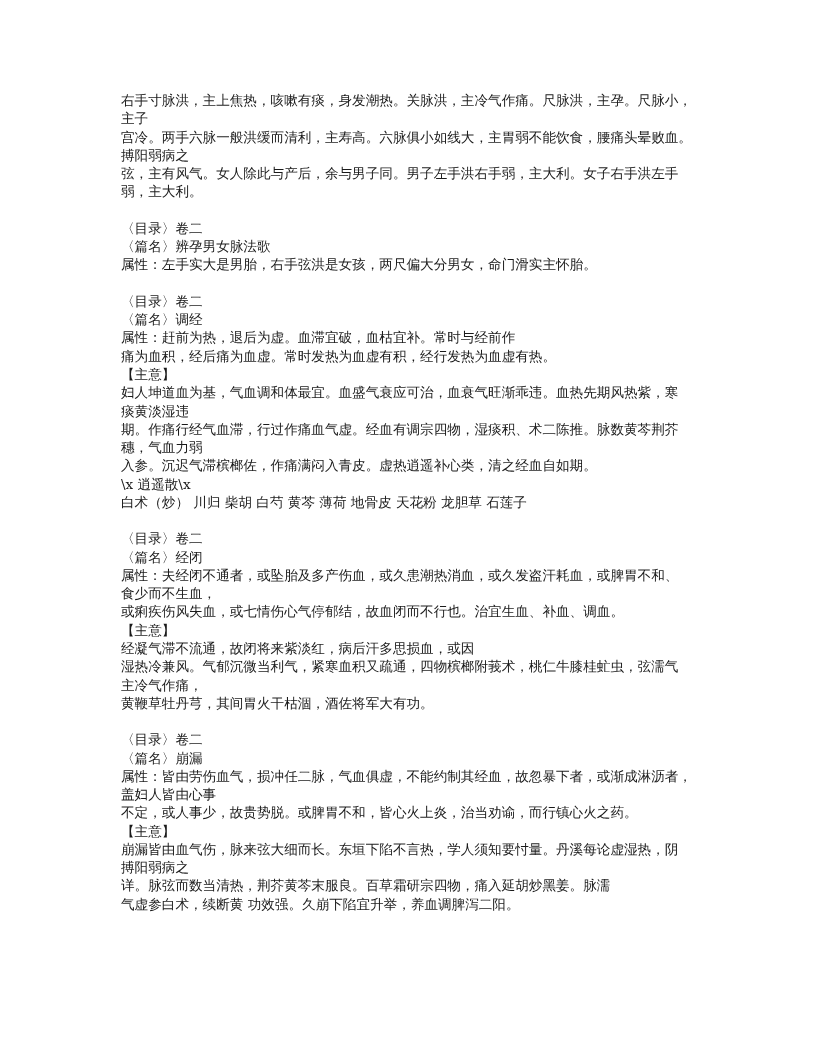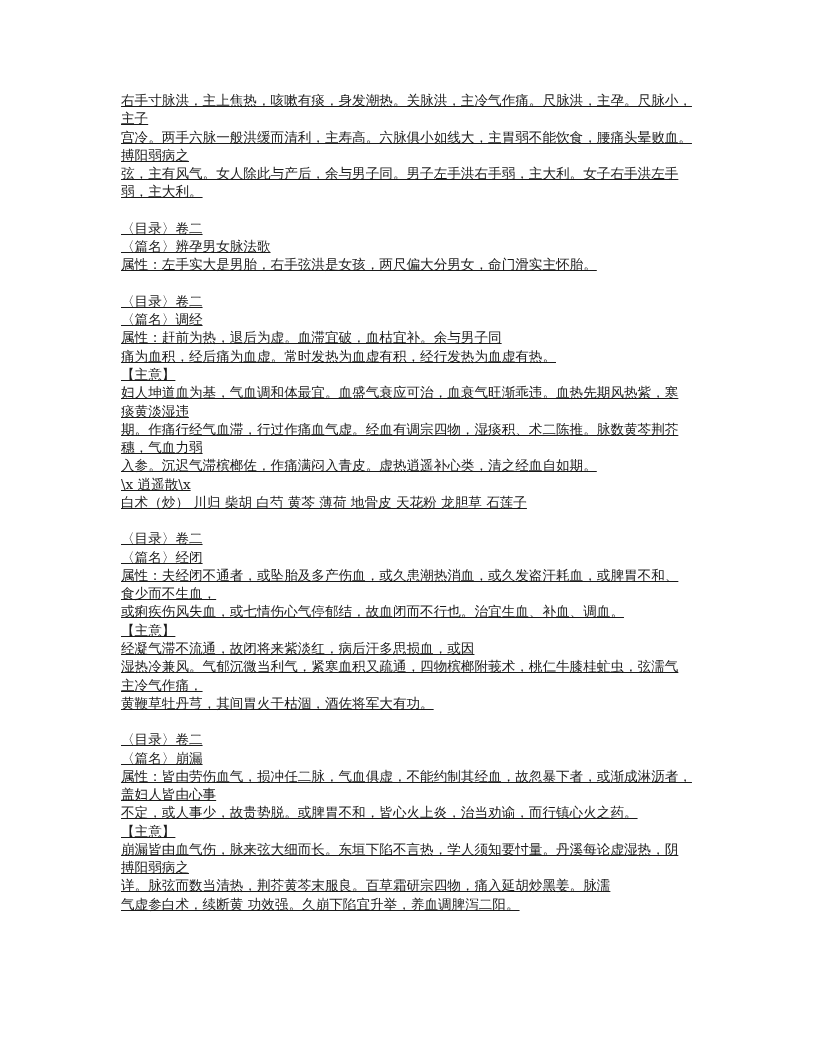--- a/index.html
+++ b/index.html
@@ -27,21 +27,20 @@
       white-space: pre;
       height: 18.27px;
       overflow: visible;
     }
     .blank {
       height: 18.27px;
     }
     .section {
       margin: 0;
       padding: 0;
-      text-decoration: underline;
     }
   </style>
 </head>
 <body>
 
 <div class="page">
 
   <div class="section">
     <div class="line">右手寸脉洪，主上焦热，咳嗽有痰，身发潮热。关脉洪，主冷气作痛。尺脉洪，主孕。尺脉小，</div>
     <div class="line">主子</div>
@@ -55,21 +54,21 @@
   <div class="section">
     <div class="line">〈目录〉卷二</div>
     <div class="line">〈篇名〉辨孕男女脉法歌</div>
     <div class="line">属性：左手实大是男胎，右手弦洪是女孩，两尺偏大分男女，命门滑实主怀胎。</div>
   </div>
   <div class="blank"></div>
 
   <div class="section">
     <div class="line">〈目录〉卷二</div>
     <div class="line">〈篇名〉调经</div>
-    <div class="line">属性：赶前为热，退后为虚。血滞宜破，血枯宜补。余与男子同</div>
+    <div class="line">属性：赶前为热，退后为虚。血滞宜破，血枯宜补。常时与经前作</div>
     <div class="line">痛为血积，经后痛为血虚。常时发热为血虚有积，经行发热为血虚有热。</div>
     <div class="line">【主意】</div>
     <div class="line">妇人坤道血为基，气血调和体最宜。血盛气衰应可治，血衰气旺渐乖违。血热先期风热紫，寒</div>
     <div class="line">痰黄淡湿违</div>
     <div class="line">期。作痛行经气血滞，行过作痛血气虚。经血有调宗四物，湿痰积、术二陈推。脉数黄芩荆芥</div>
     <div class="line">穗，气血力弱</div>
     <div class="line">入参。沉迟气滞槟榔佐，作痛满闷入青皮。虚热逍遥补心类，清之经血自如期。</div>
     <div class="line">\x 逍遥散\x</div>
     <div class="line">白术（炒） 川归 柴胡 白芍 黄芩 薄荷 地骨皮 天花粉 龙胆草 石莲子</div>
   </div>

